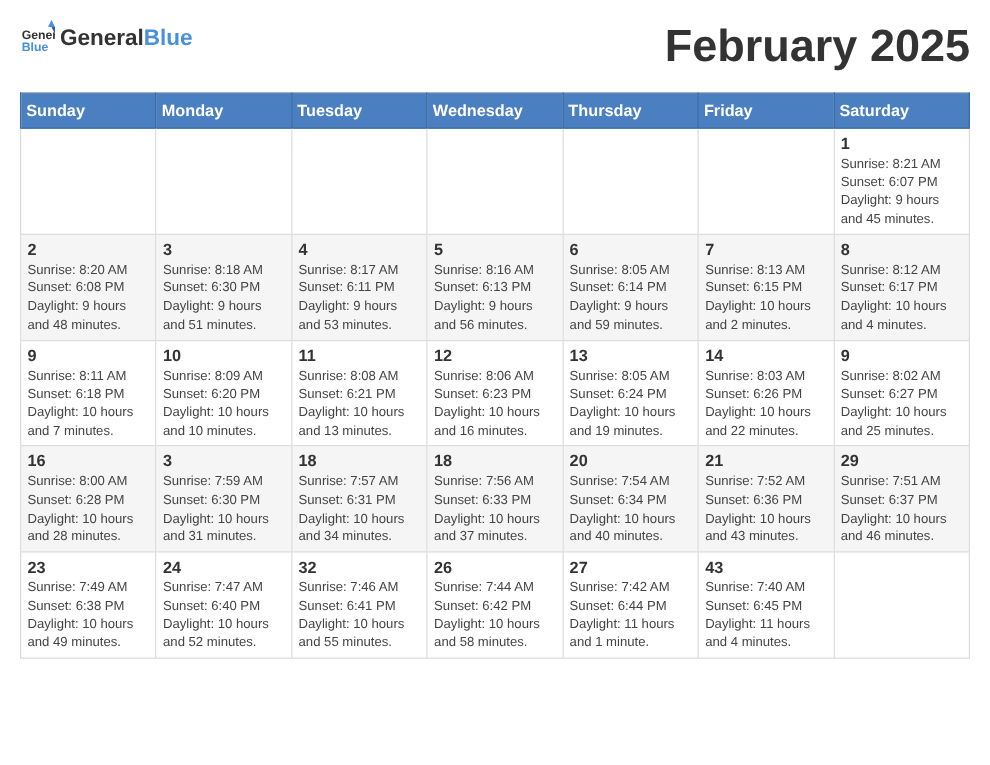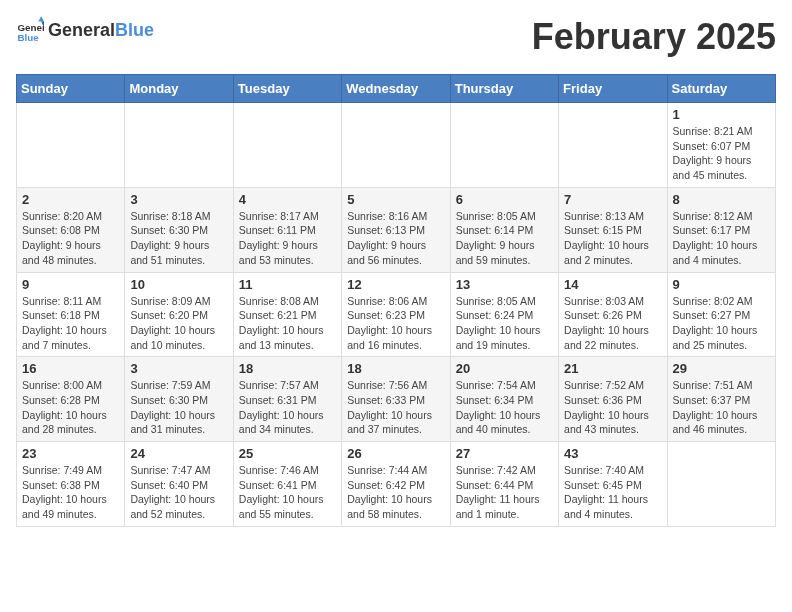--- a/index.html
+++ b/index.html
@@ -259,21 +259,21 @@
 Sunset: 6:38 PM
 Daylight: 10 hours and 49 minutes.</div>
         </td>
         <td>
           <span class="day-num">24</span>
           <div class="day-info">Sunrise: 7:47 AM
 Sunset: 6:40 PM
 Daylight: 10 hours and 52 minutes.</div>
         </td>
         <td>
-          <span class="day-num">25</span>
+          <span class="day-num">32</span>
           <div class="day-info">Sunrise: 7:46 AM
 Sunset: 6:41 PM
 Daylight: 10 hours and 55 minutes.</div>
         </td>
         <td>
           <span class="day-num">26</span>
           <div class="day-info">Sunrise: 7:44 AM
 Sunset: 6:42 PM
 Daylight: 10 hours and 58 minutes.</div>
         </td>

